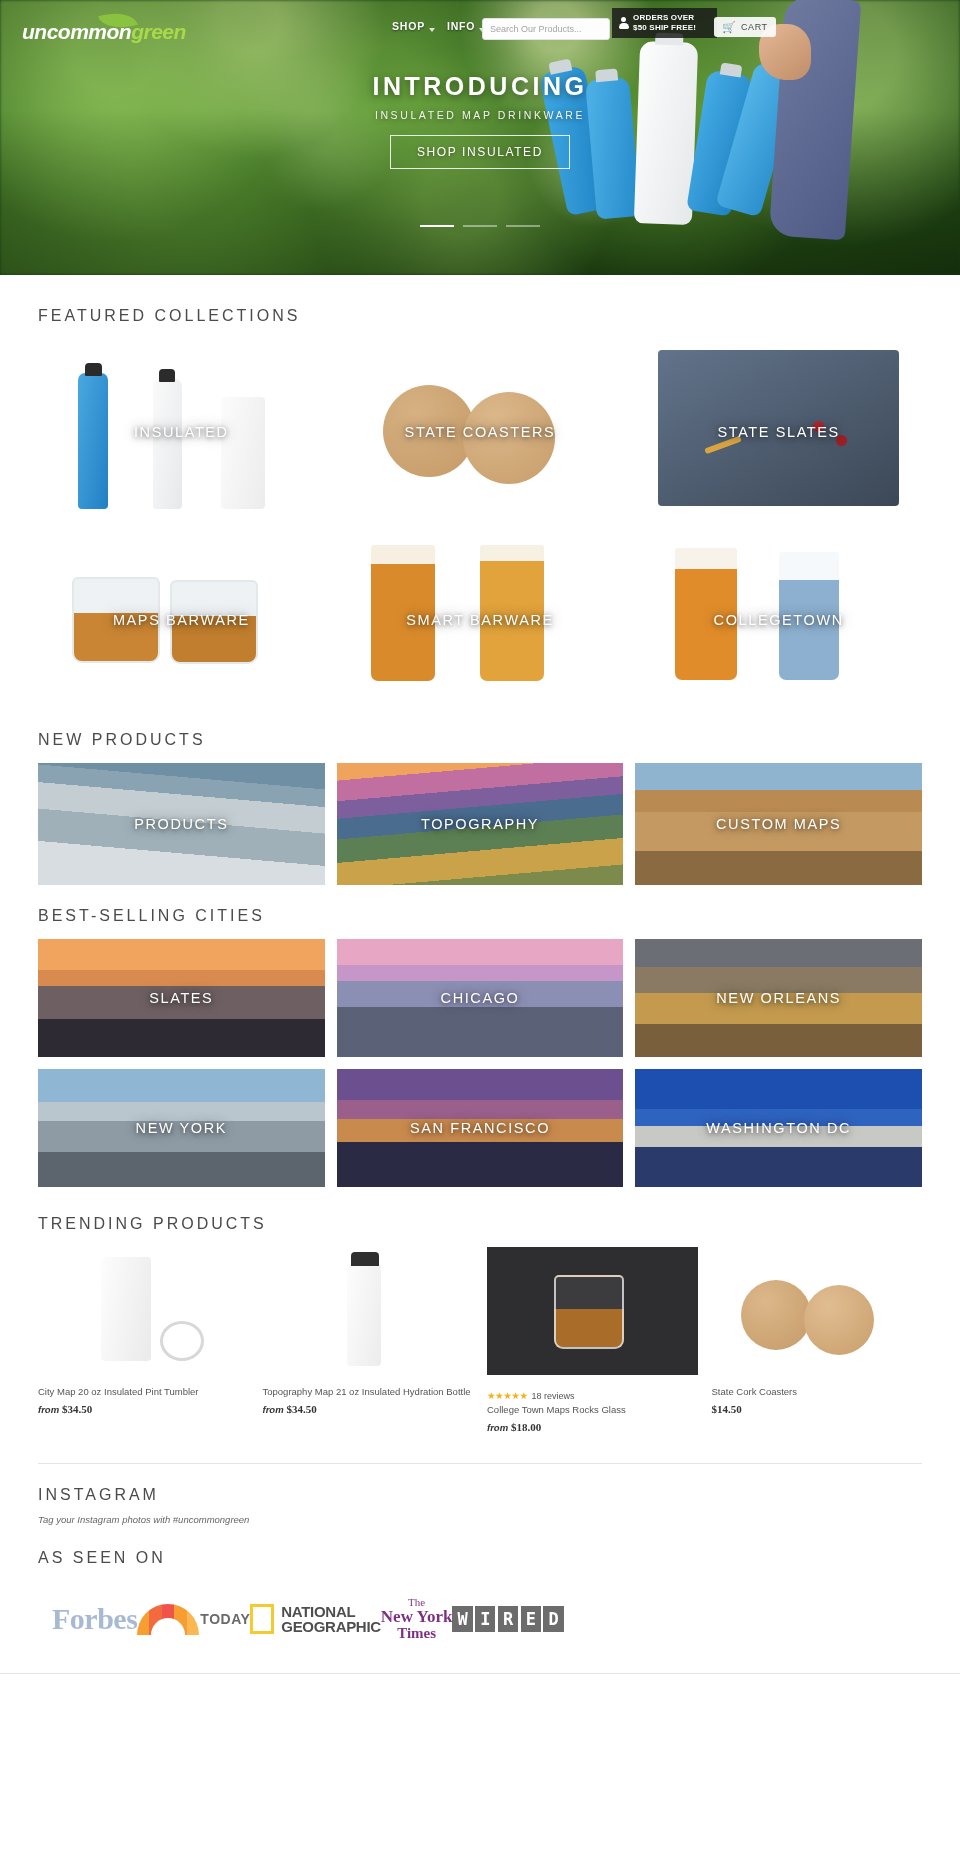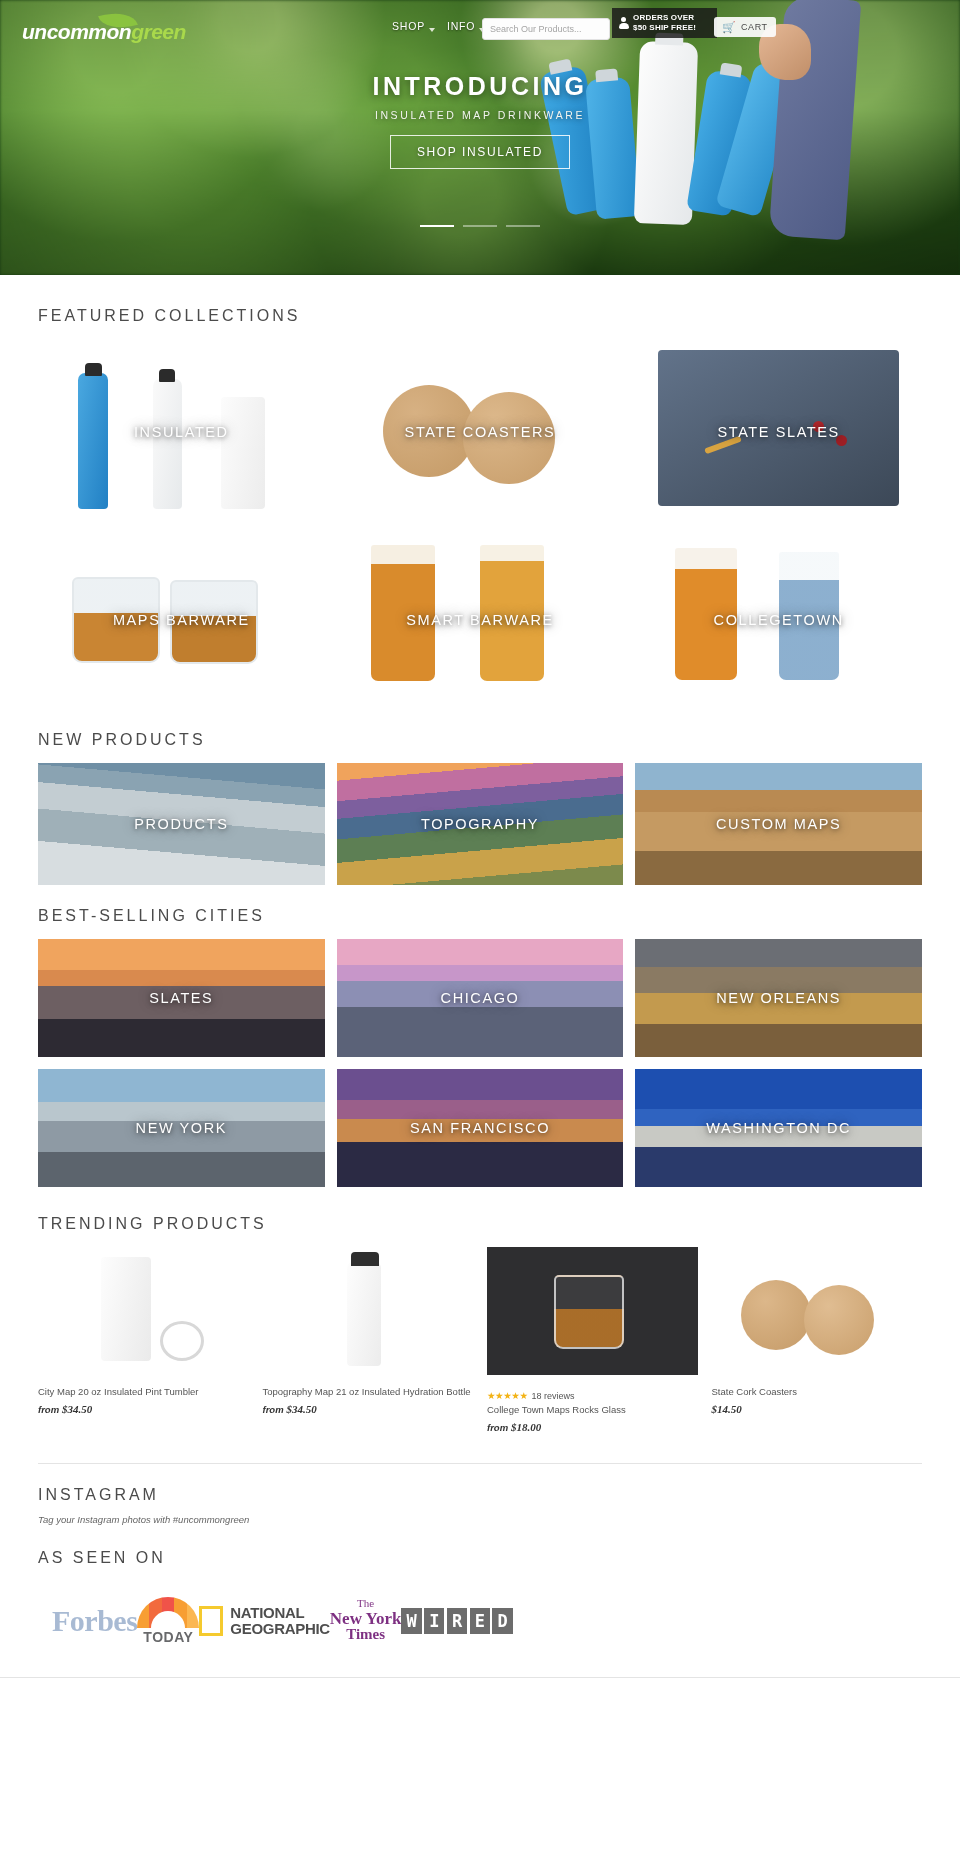--- a/index.html
+++ b/index.html
@@ -61,21 +61,21 @@
     opacity: .92;
   }
 
   
   .topnav {
     position: absolute; top: 20px; left: 392px;
     display: flex; align-items: center; gap: 12px;
     z-index: 6;
   }
   .navitem {
-    color: #fff; font-size: 10.5px; font-weight: normal;
+    color: #fff; font-size: 10.5px; font-weight: bold;
     letter-spacing: .8px; cursor: pointer;
     display: flex; align-items: flex-end; gap: 4px;
     text-shadow: 0 1px 2px rgba(0,0,0,.5);
   }
   .caret {
     width: 0; height: 0;
     border-left: 3.5px solid transparent;
     border-right: 3.5px solid transparent;
     border-top: 4px solid #dfe6d4;
   }
@@ -222,41 +222,41 @@
   .img-city { height: 118px; }
 
   
   .trend-row { display: flex; gap: 14px; margin-top: 4px; }
   .tcard { flex: 1; }
   .tphoto { height: 128px; position: relative; overflow: hidden; }
   .tmeta { padding-top: 10px; }
   .tname { font-size: 9.5px; color: #555; line-height: 1.55; }
   .tprice { font-size: 10px; color: #333; margin-top: 3px; }
   .tprice .from { font-style: italic; font-weight: bold; font-size: 9.5px; }
-  .tprice .amt { font-weight: bold; font-family: "Liberation Serif", serif; font-size: 11px; font-style: italic; }
+  .tprice .amt { font-weight: bold; font-family: "Liberation Serif", serif; font-size: 11px; }
   .stars { color: #f3b316; font-size: 9.5px; letter-spacing: -0.4px; }
   .revs { font-size: 9px; color: #555; margin-left: 4px; }
 
   .divider { border-top: 1px solid #e4e4e4; margin: 30px 38px 0 38px; }
 
   .s-insta { padding-top: 22px; }
   .insta-note {
     font-size: 9.5px; font-style: italic; color: #666; margin-top: -4px;
   }
   .s-seen { padding-top: 24px; padding-bottom: 6px; }
   .logos {
     display: flex; align-items: center; justify-content: flex-start;
     padding: 16px 14px 26px 14px;
   }
   .brand { opacity: .9; }
   .forbes {
     font-family: "Liberation Serif", serif; font-size: 30px; font-weight: bold;
     color: #9fb3cf; letter-spacing: -0.5px;
   }
-  .today-wrap { display: flex; flex-direction: column; align-items: center; gap: 1px; }
+  .today-wrap { display: flex; flex-direction: row; align-items: center; gap: 1px; }
   .today-arc {
     width: 62px; height: 31px;
     border-radius: 62px 62px 0 0;
     background:
       linear-gradient(90deg,#f7941e 0 20%,#f15a29 20% 40%,#ef4136 40% 60%,#f7941e 60% 80%,#fbb040 80% 100%);
     position: relative;
   }
   .today-arc::after {
     content:""; position: absolute; left: 14px; bottom: 0;
     width: 34px; height: 17px; border-radius: 34px 34px 0 0; background: #fff;

